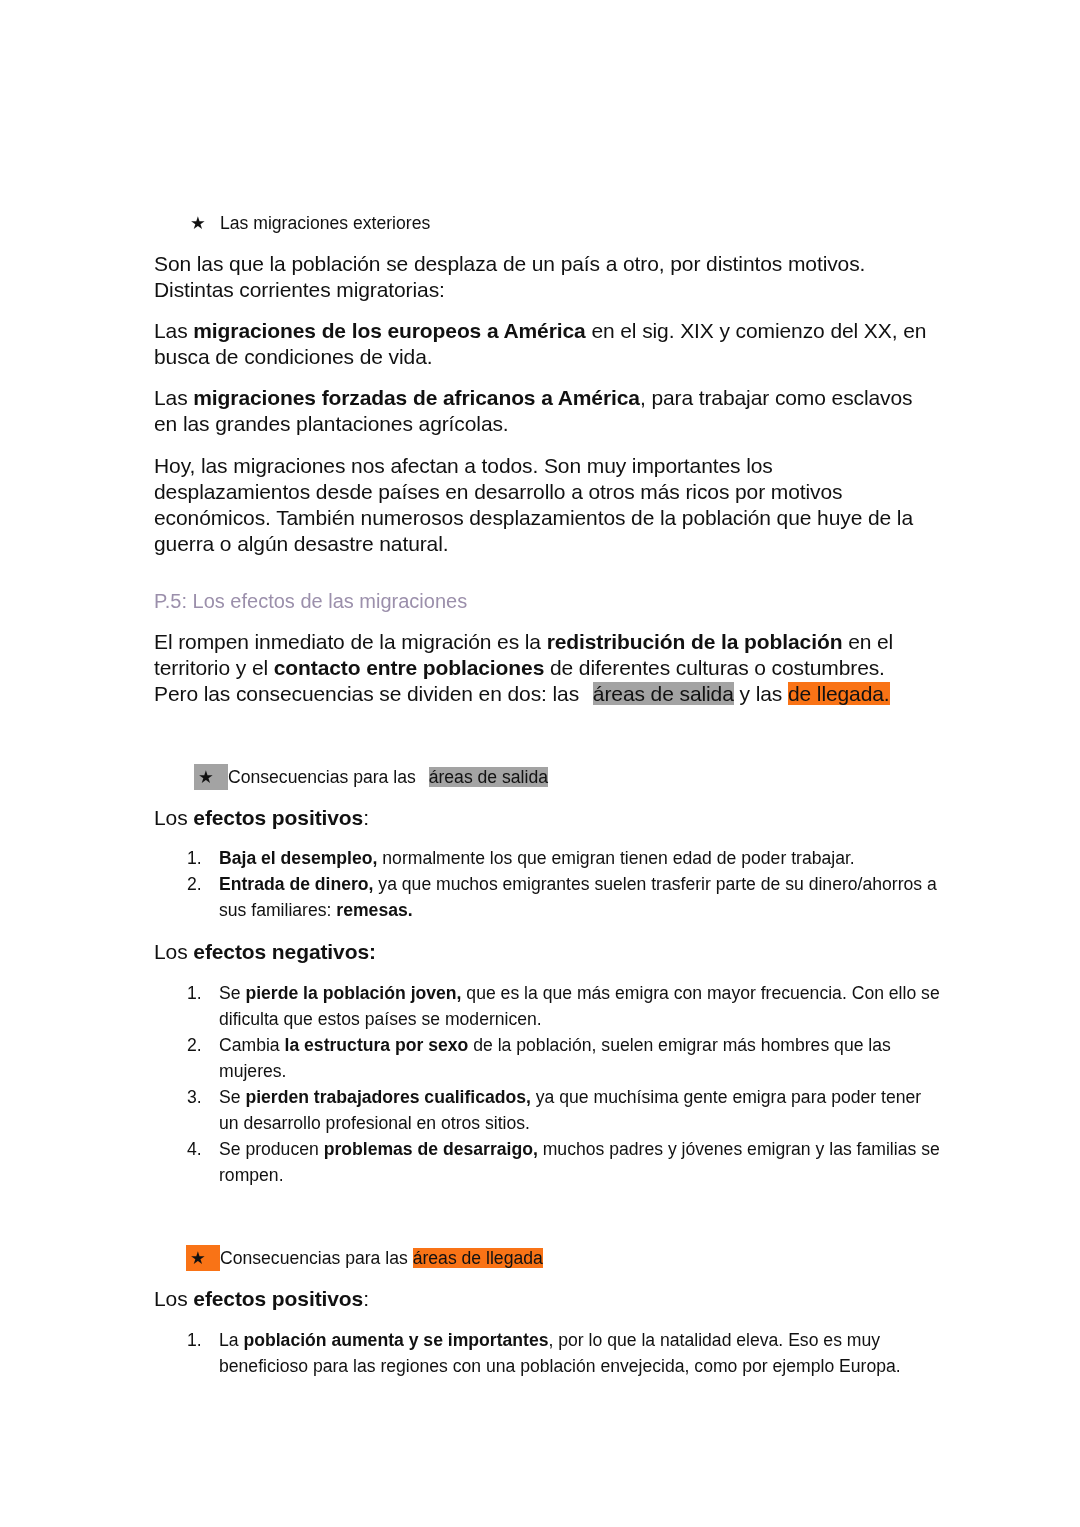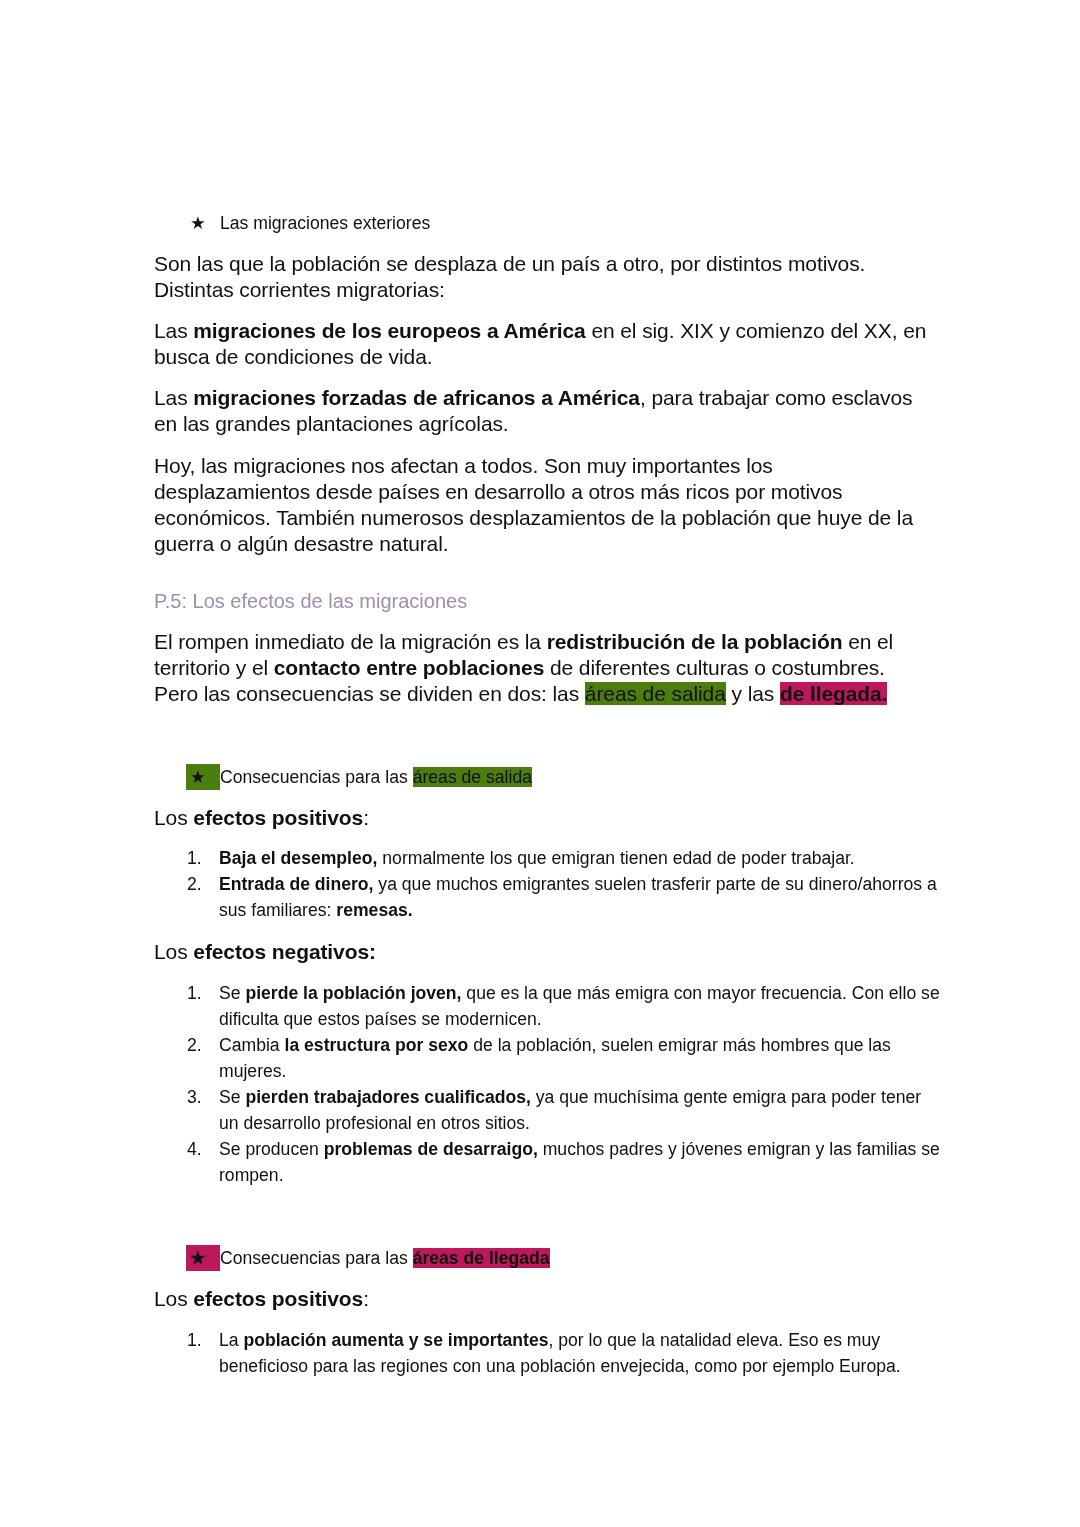--- a/index.html
+++ b/index.html
@@ -2,22 +2,22 @@
 <html><head>
 <meta charset="utf-8">
 <style>
   html, body { margin: 0; padding: 0; background: #ffffff; }
   body { width: 1080px; height: 1527px; position: relative; overflow: hidden;
          font-family: "Liberation Sans", sans-serif; color: #111; }
   .page { position: absolute; left: 0; top: 0; width: 964px; height: 1527px; }
   .blk { position: absolute; left: 154px; width: 780px; font-size: 21px; line-height: 26px; letter-spacing: -0.1px; }
   .blk p { margin: 0; }
   b { font-weight: bold; }
-  .hl-cyan { background: #4d7c0f; }
-  .hl-yellow { background: #be185d; font-weight: bold; }
+  .hl-cyan { background: #a3a3a3; margin-left: 8px; }
+  .hl-yellow { background: #f97316; }
   .star-line { position: absolute; left: 186px; font-size: 17.6px; line-height: 26px; white-space: nowrap; }
   .star { display: inline-block; width: 34px; text-align: left; padding-left: 4px; box-sizing: border-box; }
   .heading { position: absolute; left: 154px; font-size: 20px; line-height: 28px; color: #9b8fab; }
   ol.lst { position: absolute; left: 154px; width: 790px; margin: 0; padding: 0; list-style: none; font-size: 17.6px; line-height: 26px; }
   ol.lst li { position: relative; padding-left: 65px; }
   ol.lst li .num { position: absolute; left: 33px; top: 0; }
 </style>
 </head>
 <body>
 

